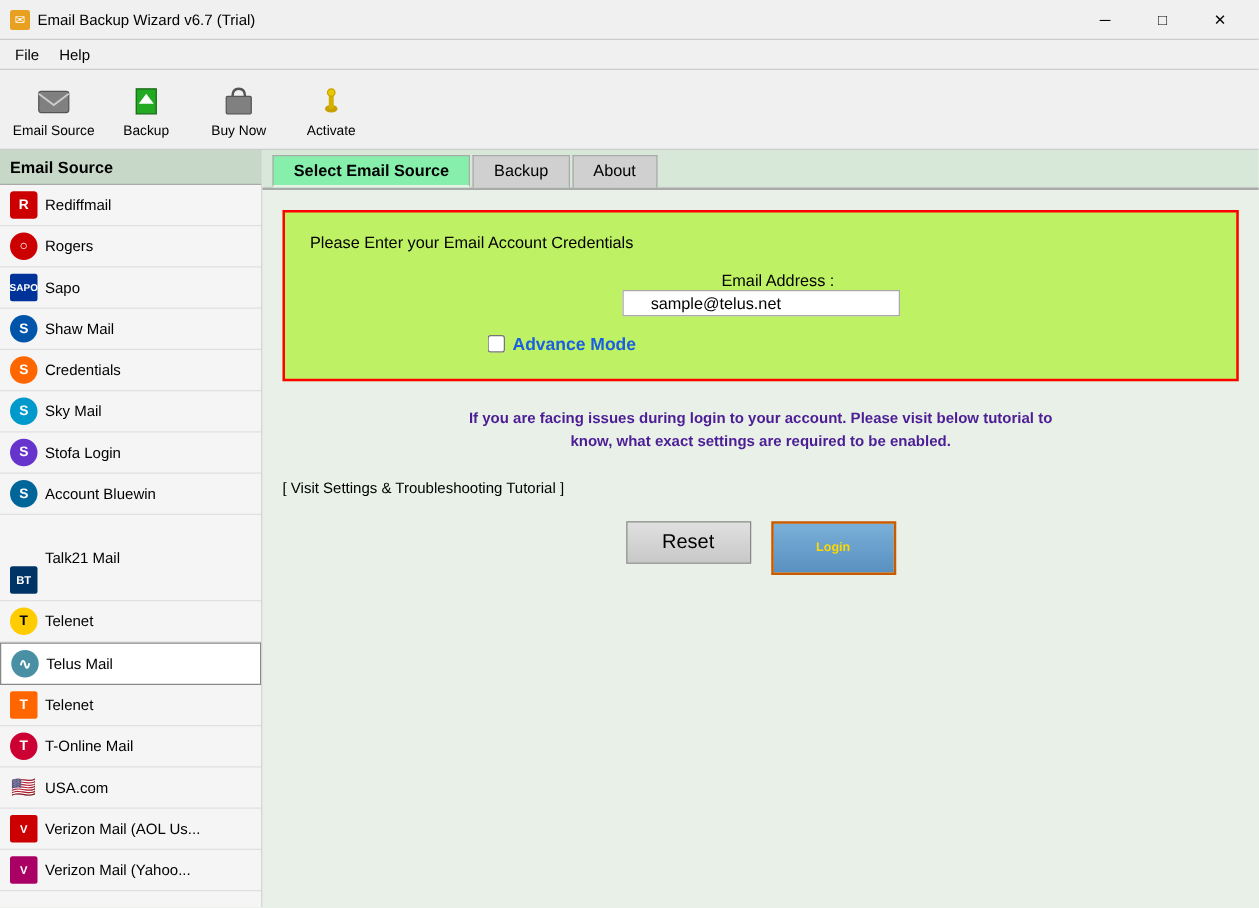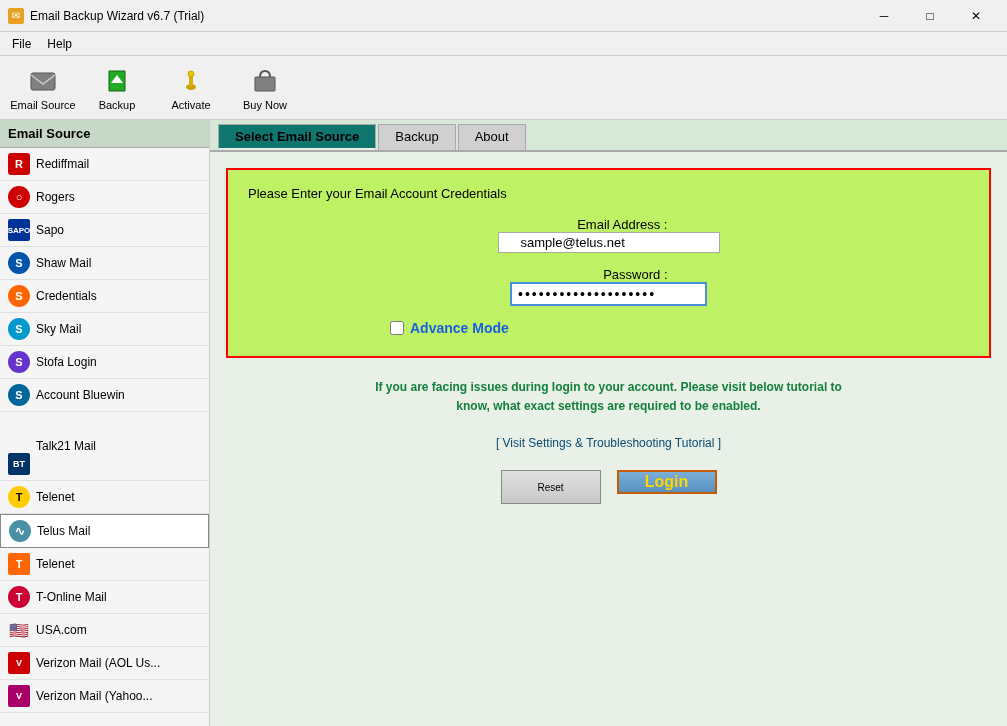--- a/index.html
+++ b/index.html
@@ -118,21 +118,21 @@
     .tab {
       padding: 4px 16px;
       cursor: pointer;
       font-size: 13px;
       border: 1px solid #aaa;
       border-bottom: none;
       background: #d0d0d0;
       margin-right: 2px;
     }
     .tab.active {
-      background: #0f766e;
+      background: #86efac;
       border-bottom: 2px solid #e8f0e8;
       font-weight: bold;
     }
 
     
     .content-panel {
       flex: 1;
       padding: 16px;
       overflow-y: auto;
     }
@@ -183,57 +183,56 @@
       display: flex;
       align-items: center;
       margin-left: 142px;
       gap: 6px;
     }
     .advance-checkbox { width: 14px; height: 14px; cursor: pointer; }
     .advance-label { color: #1a5fe0; font-weight: bold; font-size: 14px; cursor: pointer; }
 
     
     .info-text {
-      color: #15803d;
+      color: #4c1d95;
       font-size: 12px;
       font-weight: bold;
       margin: 20px auto;
       max-width: 500px;
       text-align: center;
       line-height: 1.6;
     }
     .tutorial-link {
-      color: #0c4a6e;
+      color: #000000;
       text-decoration: none;
       font-size: 12px;
       display: block;
-      text-align: center;
       margin-bottom: 20px;
     }
 
     
     .buttons-row {
       display: flex;
       justify-content: center;
       gap: 16px;
       margin-top: 10px;
     }
     .btn-reset {
       width: 100px; height: 34px;
       background: linear-gradient(to bottom, #e0e0e0, #c8c8c8);
       border: 1px solid #888;
       cursor: pointer;
-      font-size: 10px;
+      font-size: 16px;
     }
     .btn-login {
-      width: 100px; height: 24px;
+      width: 100px; height: 43px;
       background: linear-gradient(to bottom, #7ab0d8, #5890c0);
       border: 2px solid #c85a00;
       cursor: pointer;
-      font-size: 16px;
+      font-size: 10px;
       font-weight: bold;
       color: #ffd700;
     }
 
     
     .icon-rediff { background: #cc0000; color: white; border-radius: 3px; }
     .icon-rogers { background: #cc0000; color: white; border-radius: 50%; }
     .icon-sapo { background: #003399; color: white; border-radius: 2px; font-size: 9px; }
     .icon-shaw { background: #0055aa; color: white; border-radius: 50%; }
     .icon-siteground { background: #ff6600; color: white; border-radius: 50%; }
@@ -283,36 +282,36 @@
       <svg width="28" height="28" viewBox="0 0 28 28">
         <polygon points="6,4 22,4 22,24 6,24" fill="#22aa22" stroke="#166616" stroke-width="1"></polygon>
         <polygon points="14,8 20,16 8,16" fill="white"></polygon>
       </svg>
     </div>
     <span>Backup</span>
   </button>
   <button class="toolbar-btn">
     <div class="toolbar-icon">
       <svg width="28" height="28" viewBox="0 0 28 28">
+        <rect x="4" y="10" width="20" height="14" rx="1" fill="#808080" stroke="#555" stroke-width="1"></rect>
+        <path d="M9,10 Q9,4 14,4 Q19,4 19,10" fill="none" stroke="#555" stroke-width="2"></path>
+      </svg>
+    </div>
+    <span>Buy Now</span>
+  </button>
+  <button class="toolbar-btn">
+    <div class="toolbar-icon">
+      <svg width="28" height="28" viewBox="0 0 28 28">
         <ellipse cx="14" cy="20" rx="5" ry="3" fill="#c8a000"></ellipse>
         <rect x="12" y="8" width="4" height="12" rx="1" fill="#d4b000"></rect>
         <circle cx="14" cy="7" r="3" fill="#e8c800" stroke="#c8a000" stroke-width="1"></circle>
       </svg>
     </div>
     <span>Activate</span>
   </button>
-  <button class="toolbar-btn">
-    <div class="toolbar-icon">
-      <svg width="28" height="28" viewBox="0 0 28 28">
-        <rect x="4" y="10" width="20" height="14" rx="1" fill="#808080" stroke="#555" stroke-width="1"></rect>
-        <path d="M9,10 Q9,4 14,4 Q19,4 19,10" fill="none" stroke="#555" stroke-width="2"></path>
-      </svg>
-    </div>
-    <span>Buy Now</span>
-  </button>
 </div>
 
 <div class="main-layout">
 
   <div class="sidebar">
     <div class="sidebar-header">Email Source</div>
     <div class="sidebar-list">
 
       <div class="sidebar-item">
         <div class="sidebar-icon icon-rediff">R</div>
@@ -398,24 +397,20 @@
     <div class="content-panel">
 
       <div class="credentials-box">
         <div class="credentials-title">Please Enter your Email Account Credentials</div>
 
         <div class="form-row">
           <label class="form-label">Email Address :</label>
           <input type="text" class="form-input" value="sample@telus.net" style="">
         </div>
 
-        <div class="form-row">
-          <label class="form-label">Password :</label>
-          <input type="password" class="password-input" value="12345678901234567890" style="">
-        </div>
 
         <div class="advance-row">
           <input type="checkbox" class="advance-checkbox" style="">
           <label class="advance-label">Advance Mode</label>
         </div>
       </div>
 
       <div class="info-text">If you are facing issues during login to your account. Please visit below tutorial to know, what exact settings are required to be enabled.</div>
 
       <a class="tutorial-link" href="#">[ Visit Settings &amp; Troubleshooting Tutorial ]</a>

